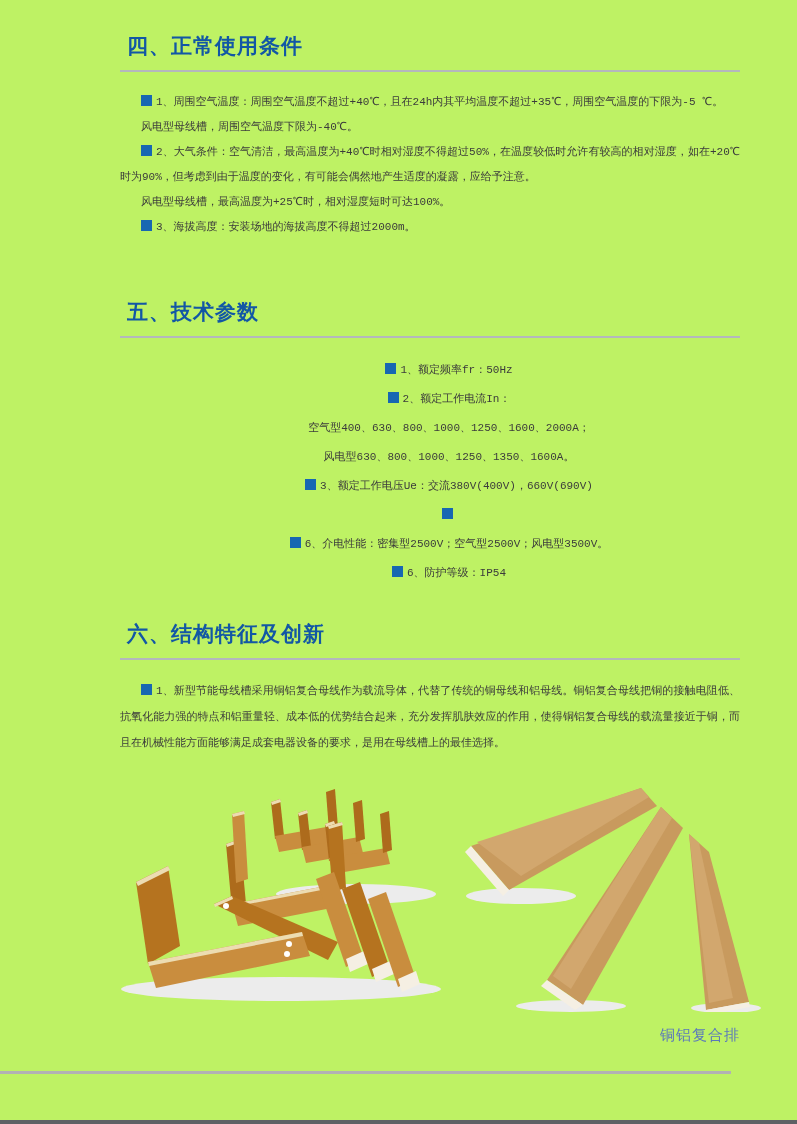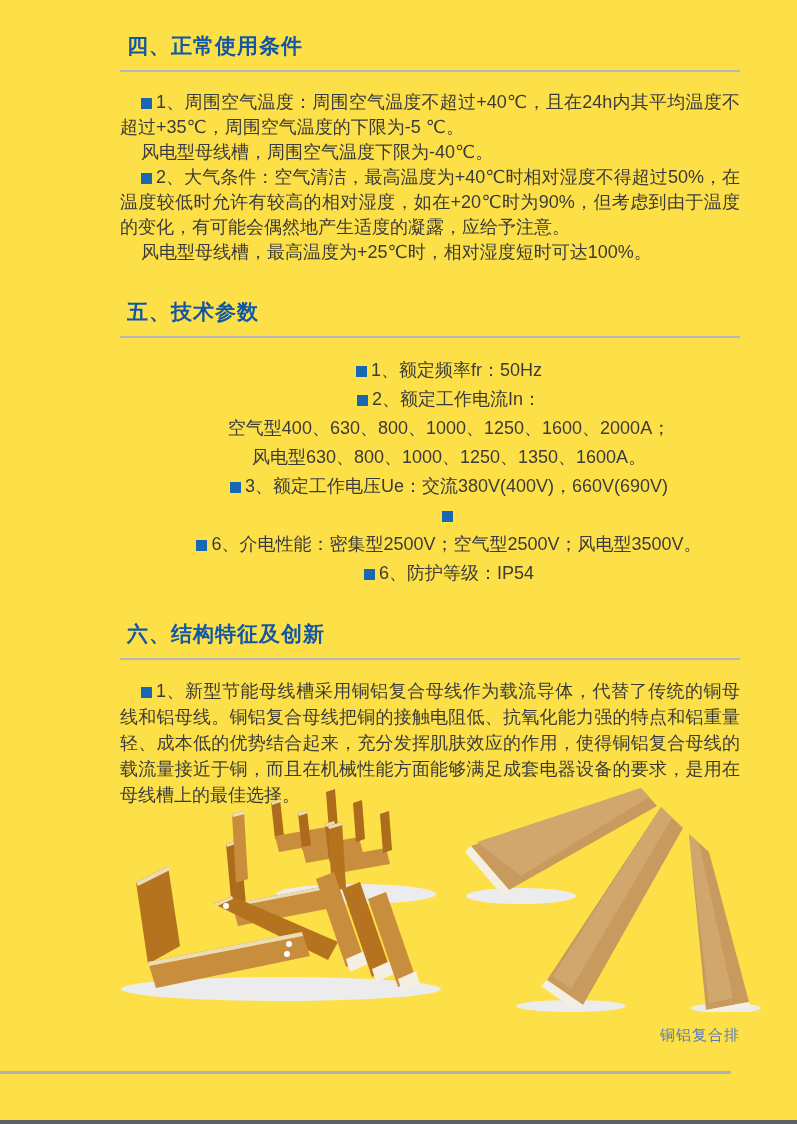--- a/index.html
+++ b/index.html
@@ -2,40 +2,41 @@
 <html style="--accent-blue: #1257a5; --bullet-blue: #1767b2; --rule-gray: #b4b7bd; --caption-blue: #5b78bb; --footer-gray: #b2b2b4; --footer-dark: #5e6165; --text: #3b3b3b; --copper-1: #b5731f; --copper-2: #c98d3e; --copper-3: #ad6b1c; --copper-edge: #ecdcb2; --tan: #c89a5e; --tan-2: #d2a76e; --tan-edge: #f5efe3; --shadow: #ececec;"><head>
 <meta charset="utf-8">
 <style>
   html,body{margin:0;padding:0;}
   body{
     width:797px;height:1124px;
     background:#ffffff;
     font-family:"Liberation Sans","DejaVu Sans",sans-serif;
     color:var(--text,#3b3b3b);
   }
-  .page{position:relative;width:797px;height:1124px;overflow:hidden;background:#fde047;}
+  .page{position:relative;width:797px;height:1124px;overflow:hidden;background:#bef264;}
   .section{position:absolute;left:120px;width:620px;}
   .sec4{top:32px;}
   .sec5{top:298px;}
   .sec6{top:620px;}
   h2.sec-title{
     margin:0 0 18px 0;
     padding:0 0 10px 7px;
     font-size:21px;
     font-weight:bold;
     letter-spacing:1px;
     color:var(--accent-blue,#1257a5);
     border-bottom:2px solid var(--rule-gray,#b4b7bd);
   }
   .para{
     margin:0;
-    font-size:18px;
+    font-size:11px;
     line-height:25px;
     text-align:justify;
     text-indent:21px;
+    font-family:Liberation Mono, monospace;
   }
   .sec5 .para{line-height:29px;text-align:center;margin-left:17px;}
   .sec6 .para{line-height:26px;}
   .sq{
     display:inline-block;
     width:11px;height:11px;
     background:var(--bullet-blue,#1767b2);
     margin-right:4px;
     vertical-align:-1px;
   }
@@ -73,20 +74,21 @@
 <body>
 
 <div class="page">
 
   <div class="section sec4">
     <h2 class="sec-title">四、正常使用条件</h2>
     <p class="para"><span class="sq"></span><span>1、周围空气温度：周围空气温度不超过+40℃，且在24h内其平均温度不超过+35℃，周围空气温度的下限为-5 ℃。</span></p>
     <p class="para"><span>风电型母线槽，周围空气温度下限为-40℃。</span></p>
     <p class="para"><span class="sq"></span><span>2、大气条件：空气清洁，最高温度为+40℃时相对湿度不得超过50%，在温度较低时允许有较高的相对湿度，如在+20℃时为90%，但考虑到由于温度的变化，有可能会偶然地产生适度的凝露，应给予注意。</span></p>
     <p class="para"><span>风电型母线槽，最高温度为+25℃时，相对湿度短时可达100%。</span></p>
+    <p class="para"><span class="sq"></span><span>3、海拔高度：安装场地的海拔高度不得超过2000m。</span></p>
   </div>
 
   <div class="section sec5">
     <h2 class="sec-title">五、技术参数</h2>
     <p class="para"><span class="sq"></span><span>1、额定频率fr：50Hz</span></p>
     <p class="para"><span class="sq"></span><span>2、额定工作电流In：</span></p>
     <p class="para"><span>空气型400、630、800、1000、1250、1600、2000A；</span></p>
     <p class="para"><span>风电型630、800、1000、1250、1350、1600A。</span></p>
     <p class="para"><span class="sq"></span><span>3、额定工作电压Ue：交流380V(400V)，660V(690V)</span></p>
     <p class="para"><span class="sq"></span></p>

